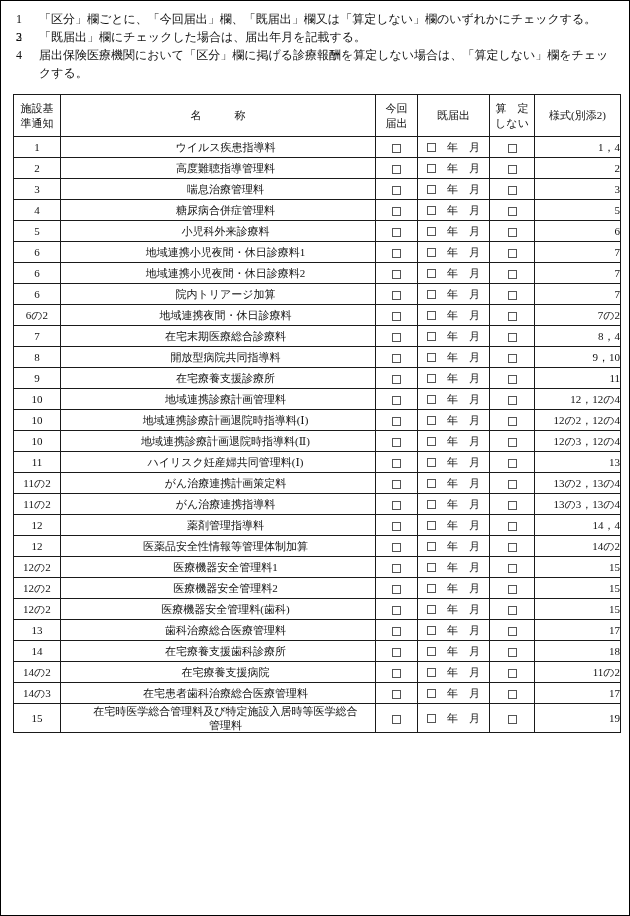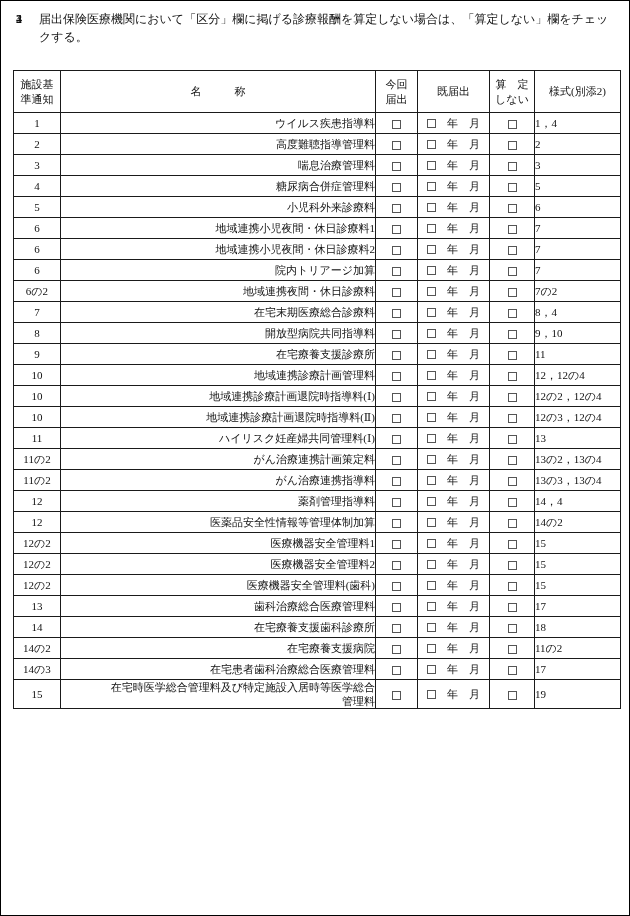--- a/index.html
+++ b/index.html
@@ -19,66 +19,66 @@
   }
   
   .instructions { font-size:12px; line-height:18px; color:#111; }
   .instr { position:relative; padding-left:26px; }
   .instr .num { position:absolute; left:3px; top:0; }
   
   table {
     border-collapse:collapse;
     table-layout:fixed;
     width:607px;
-    margin-top:24px;
+    margin-top:12px;
   }
   th, td {
     border:1px solid #1a1a1a;
     font-size:11px;
     font-weight:normal;
     vertical-align:middle;
     overflow:hidden;
   }
   thead th {
     height:42px;
     text-align:center;
     white-space:pre-line;
     line-height:15px;
   }
   tbody td { height:21px; line-height:14px; }
   .c-no   { text-align:center; }
-  .c-name { text-align:right; padding-left:15px; white-space:pre-line; }
+  .c-name { text-align:center; padding-left:15px; white-space:pre-line; }
   .c-center { text-align:center; }
-  .c-form { text-align:left; }
+  .c-form { text-align:right; }
   .ymwrap {
     display:flex; align-items:center; justify-content:space-between;
     padding:0 9px;
   }
   .cb {
     display:inline-block;
     width:9px; height:9px;
     border:1px solid #555;
     background:#fff;
     vertical-align:middle;
   }
 </style>
 </head>
 <body>
 
 <div class="page">
 
   <div class="instructions">
     <div class="instr">
-      <span class="num">1</span>
+      <span class="num">1</span><span>「区分」欄ごとに、「今回届出」欄、「既届出」欄又は「算定しない」欄のいずれかにチェックする。</span>
     </div>
     <div class="instr">
       <span class="num">2</span>
     </div>
     <div class="instr">
-      <span class="num">3</span>
+      <span class="num">3</span><span>「既届出」欄にチェックした場合は、届出年月を記載する。</span>
     </div>
     <div class="instr">
       <span class="num">4</span><span>届出保険医療機関において「区分」欄に掲げる診療報酬を算定しない場合は、「算定しない」欄をチェックする。</span>
     </div>
   </div>
 
   <table>
     <colgroup>
       <col style="width:47px">
       <col style="width:315px">

